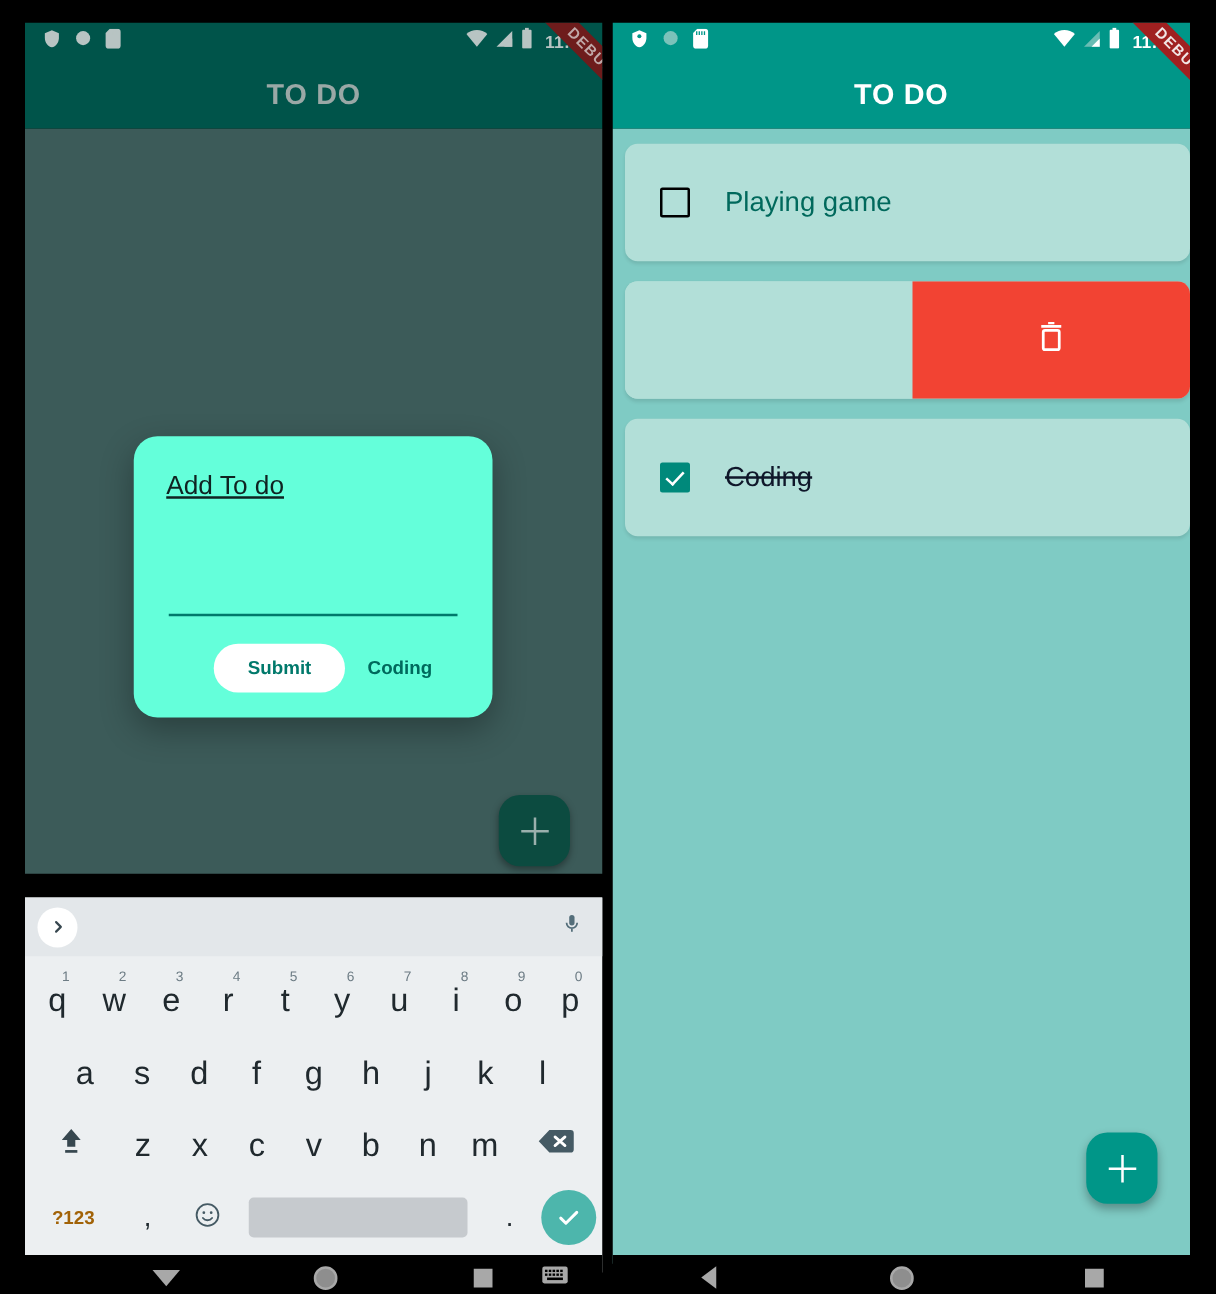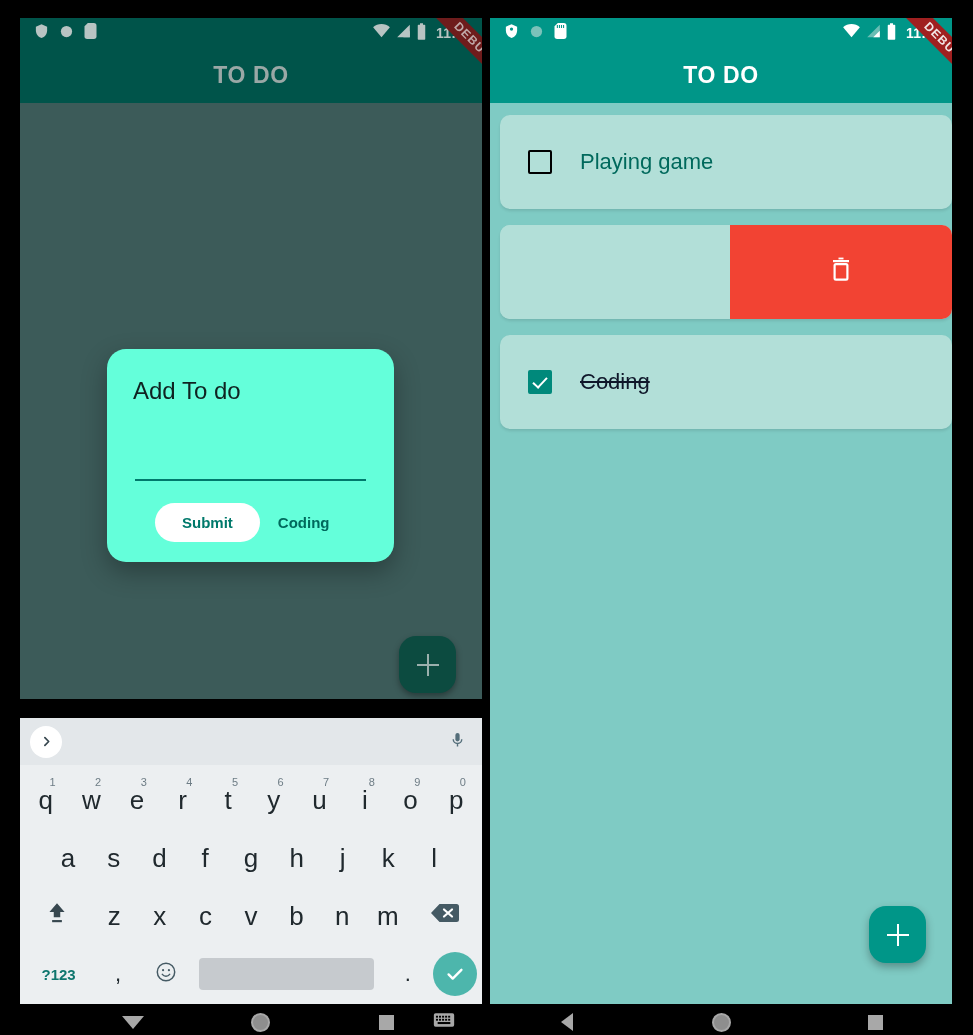--- a/index.html
+++ b/index.html
@@ -128,32 +128,33 @@
   .dialog {
     position: absolute;
     left: 87px; top: 246px;
     width: 287px;
     background: #64ffda;
     border-radius: 19px;
     box-shadow: 0 10px 26px rgba(0,0,0,.30);
     padding: 28px 26px 20px 26px;
   }
   .dialog-title {
-    font-size: 24px;
+    font-size: 21px;
     color: #123;
     color: #0f2321;
-    margin-bottom: 52px;
+    margin-bottom: 68px;
+    text-decoration: underline;
   }
   .dialog-input {
     height: 24px;
     border-bottom: 2px solid #00796b;
     margin: 0 2px 22px 2px;
   }
   .dialog-actions {
-    display: flex; align-items: center; gap: 12px;
+    display: flex; align-items: center; justify-content: center; gap: 12px;
     padding-left: 22px;
   }
   .btn-submit {
     background: #ffffff;
     color: #00796b;
     border: none;
     border-radius: 40px;
     padding: 11px 27px;
     font-size: 15px;
     font-weight: bold;
@@ -271,21 +272,21 @@
   }
   .key.wide { flex: 1.5; }
   .key.space {
     flex: 4.1;
   }
   .key.space .bar {
     width: 90%; height: 32px;
     background: #c6cace;
     border-radius: 4px;
   }
-  .key.small { font-size: 15px; color: #0f766e; font-weight: bold; }
+  .key.small { font-size: 15px; color: #a16207; font-weight: bold; }
   .key.enter .circle {
     width: 44px; height: 44px;
     border-radius: 50%;
     background: #4db6ac;
     display: flex; align-items: center; justify-content: center;
   }
 
   
   .navbar {
     position: absolute;

